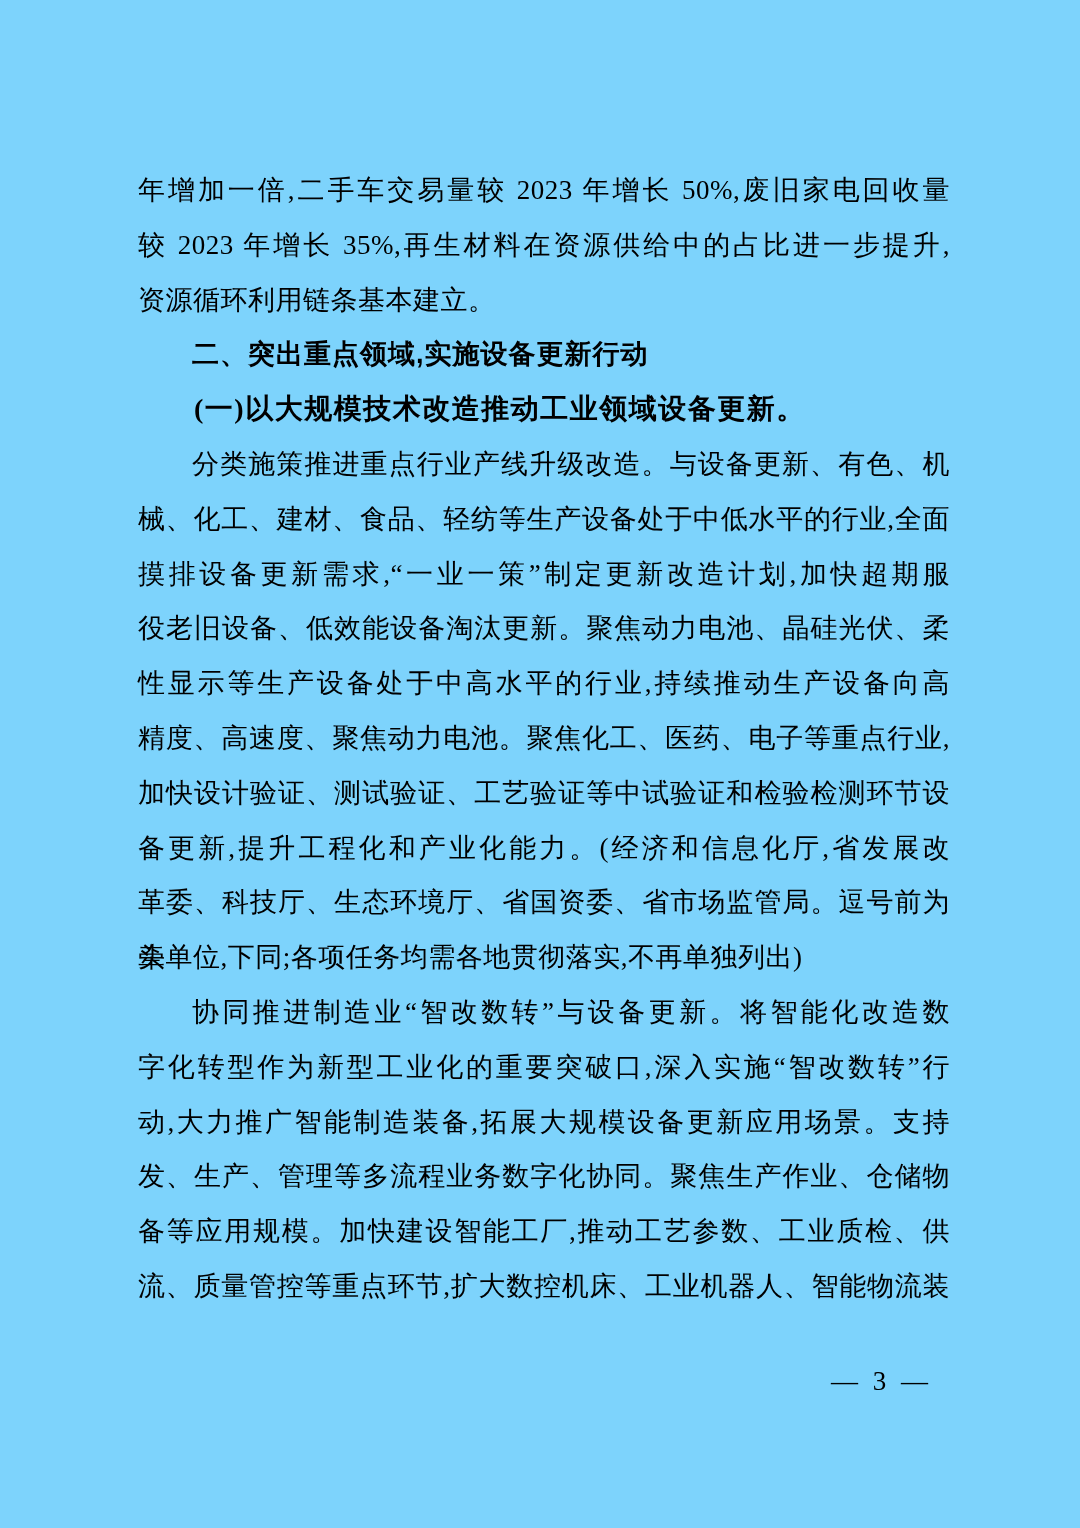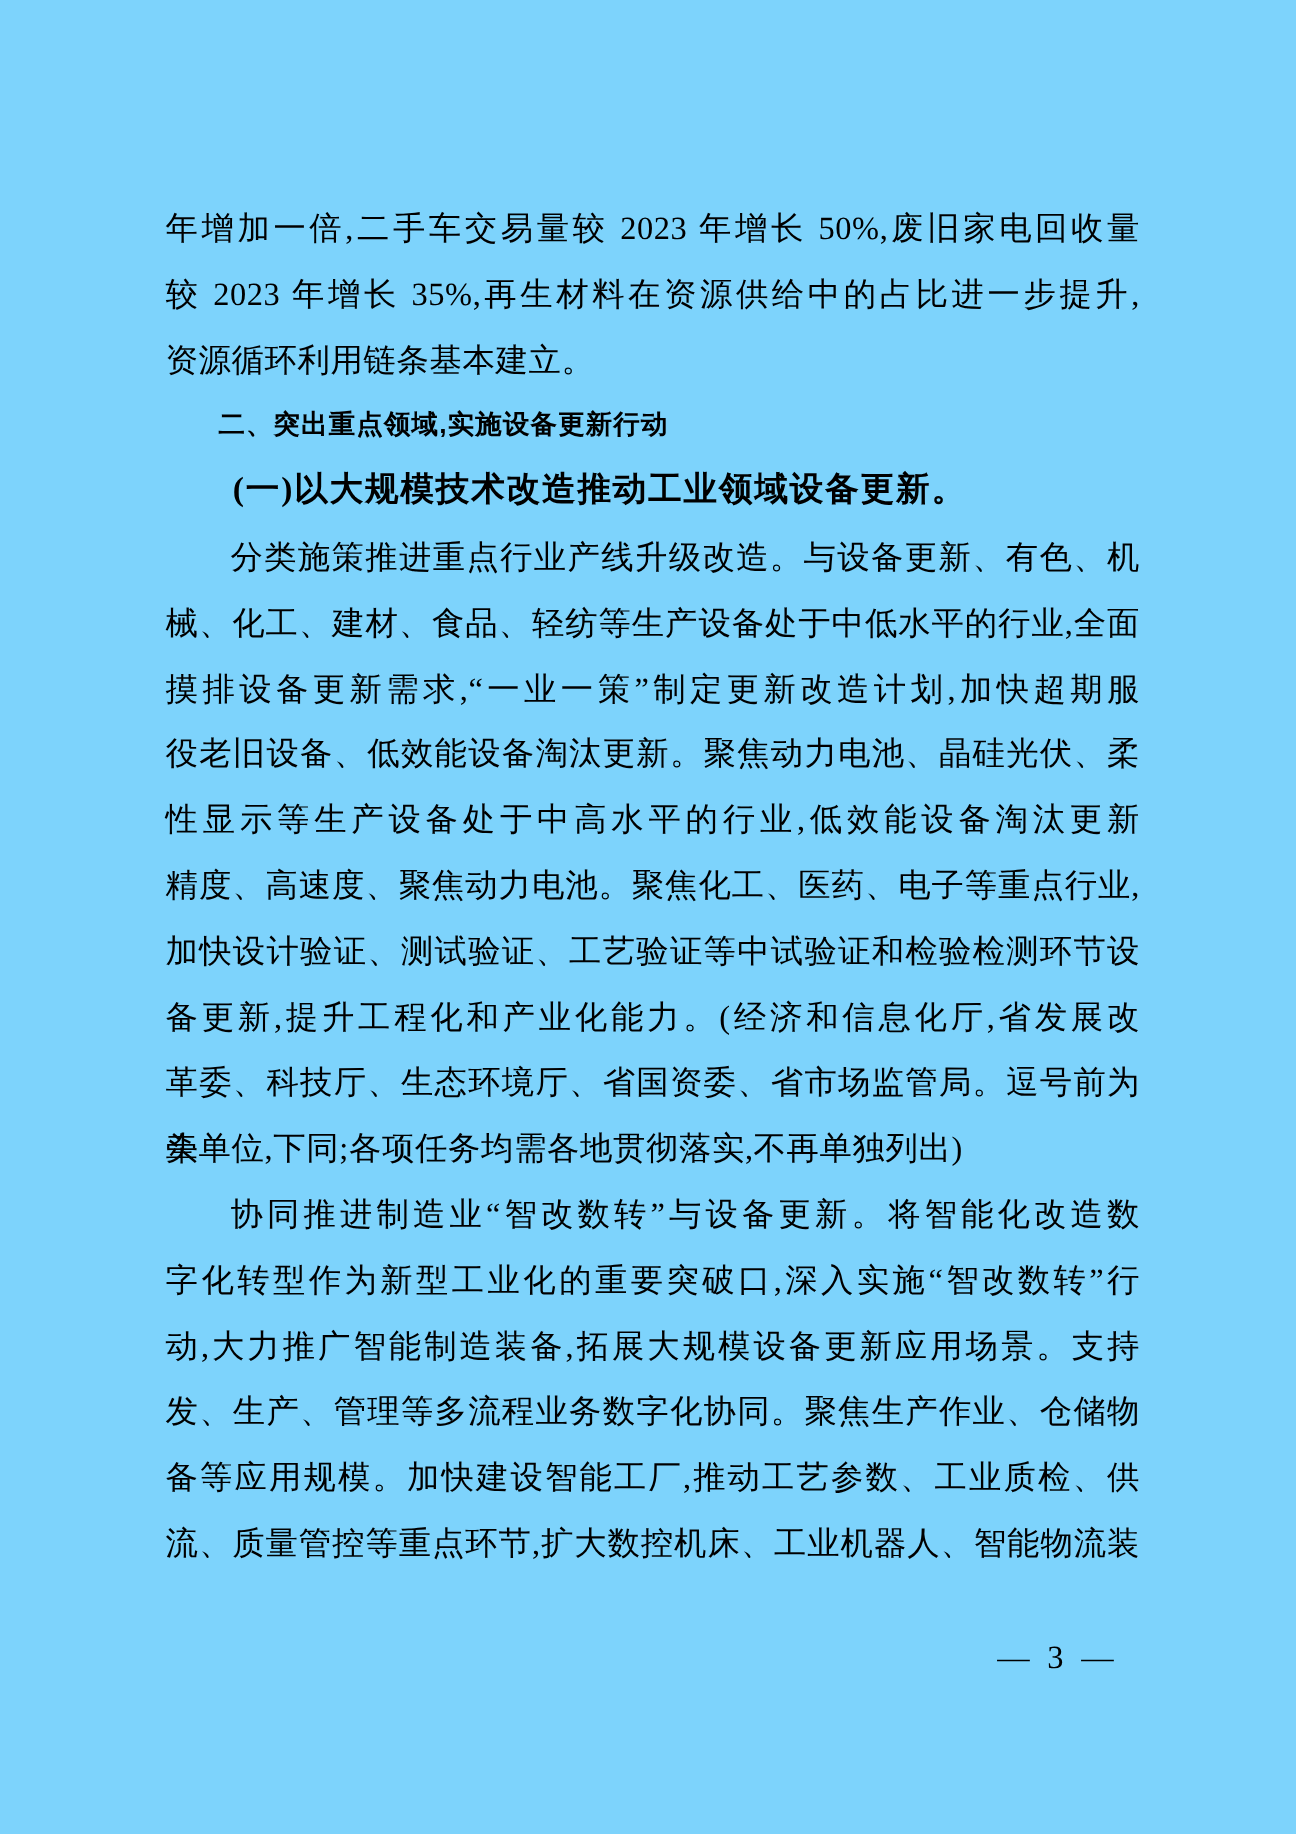--- a/index.html
+++ b/index.html
@@ -36,21 +36,21 @@
     white-space: normal;
     text-align: justify;
     text-align-last: justify;
   }
   .indent {
     text-indent: 2em;
   }
   .heading {
     font-family: "Liberation Sans", sans-serif;
     font-weight: 700;
-    font-size: 22px;
+    font-size: 27px;
     letter-spacing: 1px;
   }
   .subheading {
     font-weight: 700;
     font-size: 28px;
     letter-spacing: 1.5px;
     font-family: Liberation Serif, serif;
   }
   .page-number {
     position: absolute;
@@ -73,21 +73,21 @@
     <p class="line j">较 2023 年增长 35%,再生材料在资源供给中的占比进一步提升,</p>
     <p class="line">资源循环利用链条基本建立。</p>
 
     <h2 class="line heading indent">二、突出重点领域,实施设备更新行动</h2>
     <h3 class="line subheading indent">(一)以大规模技术改造推动工业领域设备更新。</h3>
 
     <p class="line j indent">分类施策推进重点行业产线升级改造。与设备更新、有色、机</p>
     <p class="line j">械、化工、建材、食品、轻纺等生产设备处于中低水平的行业,全面</p>
     <p class="line j">摸排设备更新需求,“一业一策”制定更新改造计划,加快超期服</p>
     <p class="line j">役老旧设备、低效能设备淘汰更新。聚焦动力电池、晶硅光伏、柔</p>
-    <p class="line j">性显示等生产设备处于中高水平的行业,低效能设备淘汰更新</p>
+    <p class="line j">性显示等生产设备处于中高水平的行业,持续推动生产设备向高</p>
     <p class="line j">精度、高速度、聚焦动力电池。聚焦化工、医药、电子等重点行业,</p>
     <p class="line j">加快设计验证、测试验证、工艺验证等中试验证和检验检测环节设</p>
     <p class="line j">备更新,提升工程化和产业化能力。(经济和信息化厅,省发展改</p>
     <p class="line j">革委、科技厅、生态环境厅、省国资委、省市场监管局。逗号前为牵</p>
     <p class="line">头单位,下同;各项任务均需各地贯彻落实,不再单独列出)</p>
 
     <p class="line j indent">协同推进制造业“智改数转”与设备更新。将智能化改造数</p>
     <p class="line j">字化转型作为新型工业化的重要突破口,深入实施“智改数转”行</p>
     <p class="line j">动,大力推广智能制造装备,拓展大规模设备更新应用场景。支持</p>
     <p class="line j">发、生产、管理等多流程业务数字化协同。聚焦生产作业、仓储物</p>

